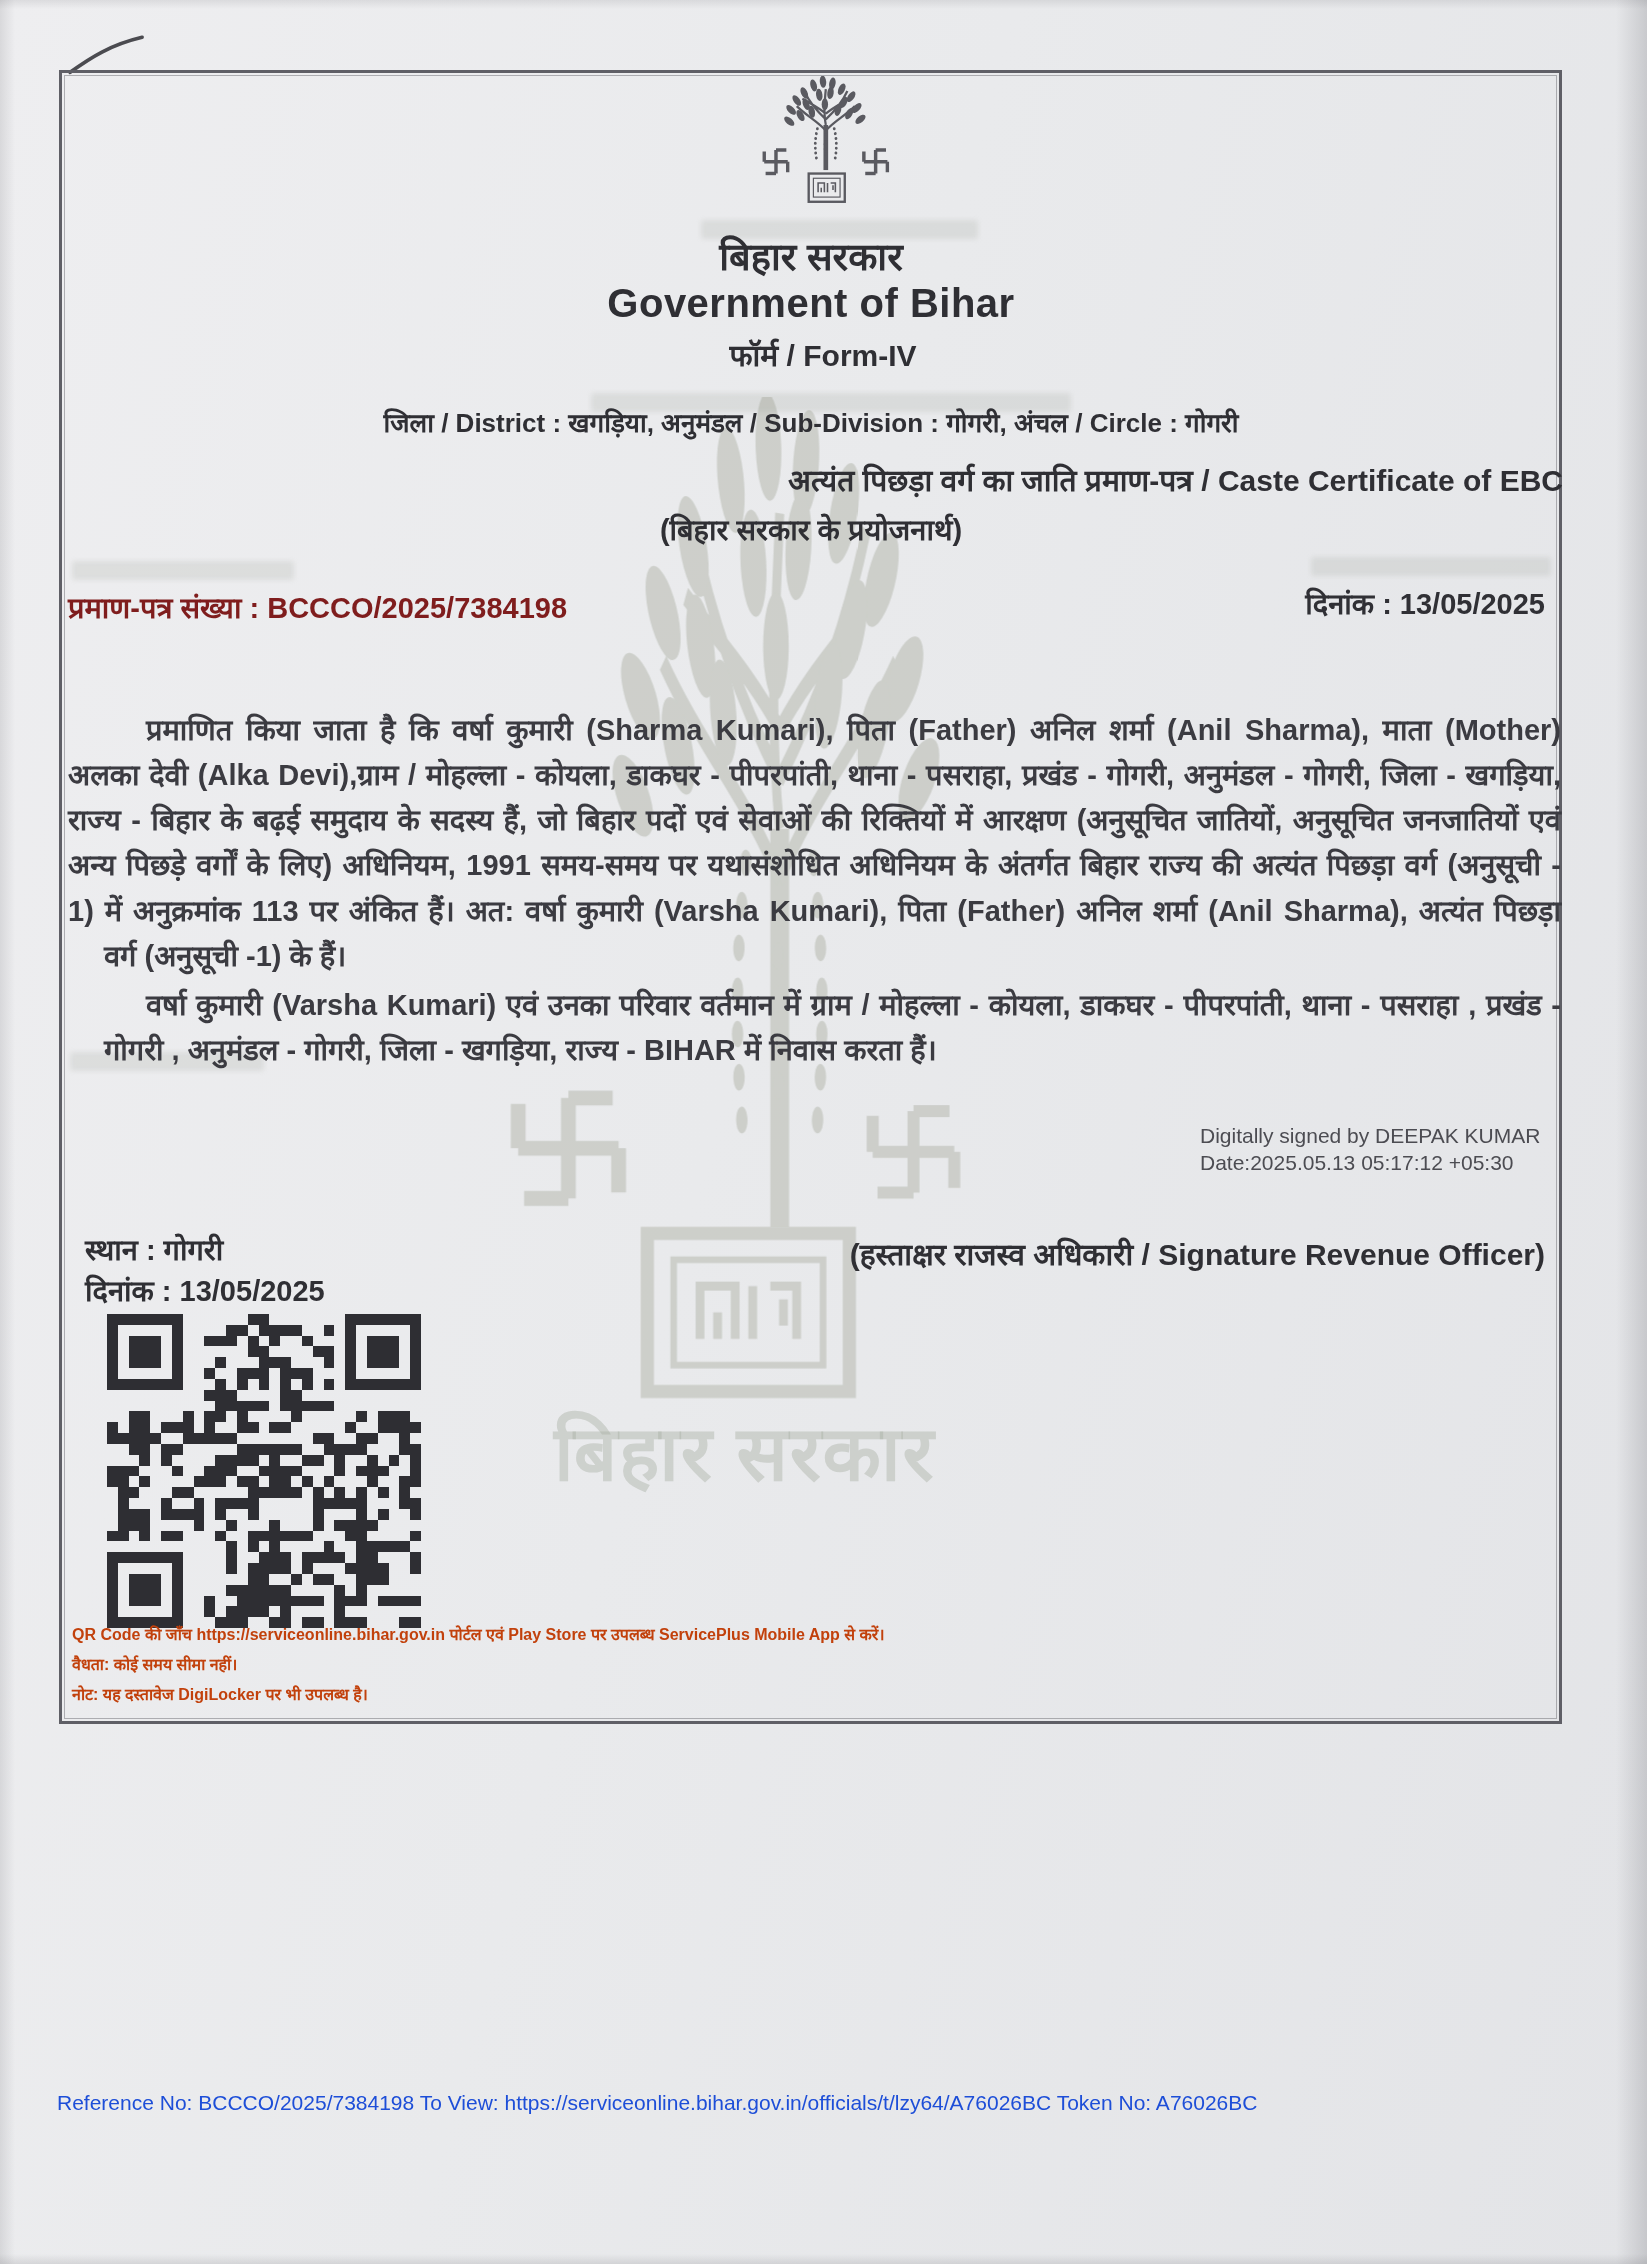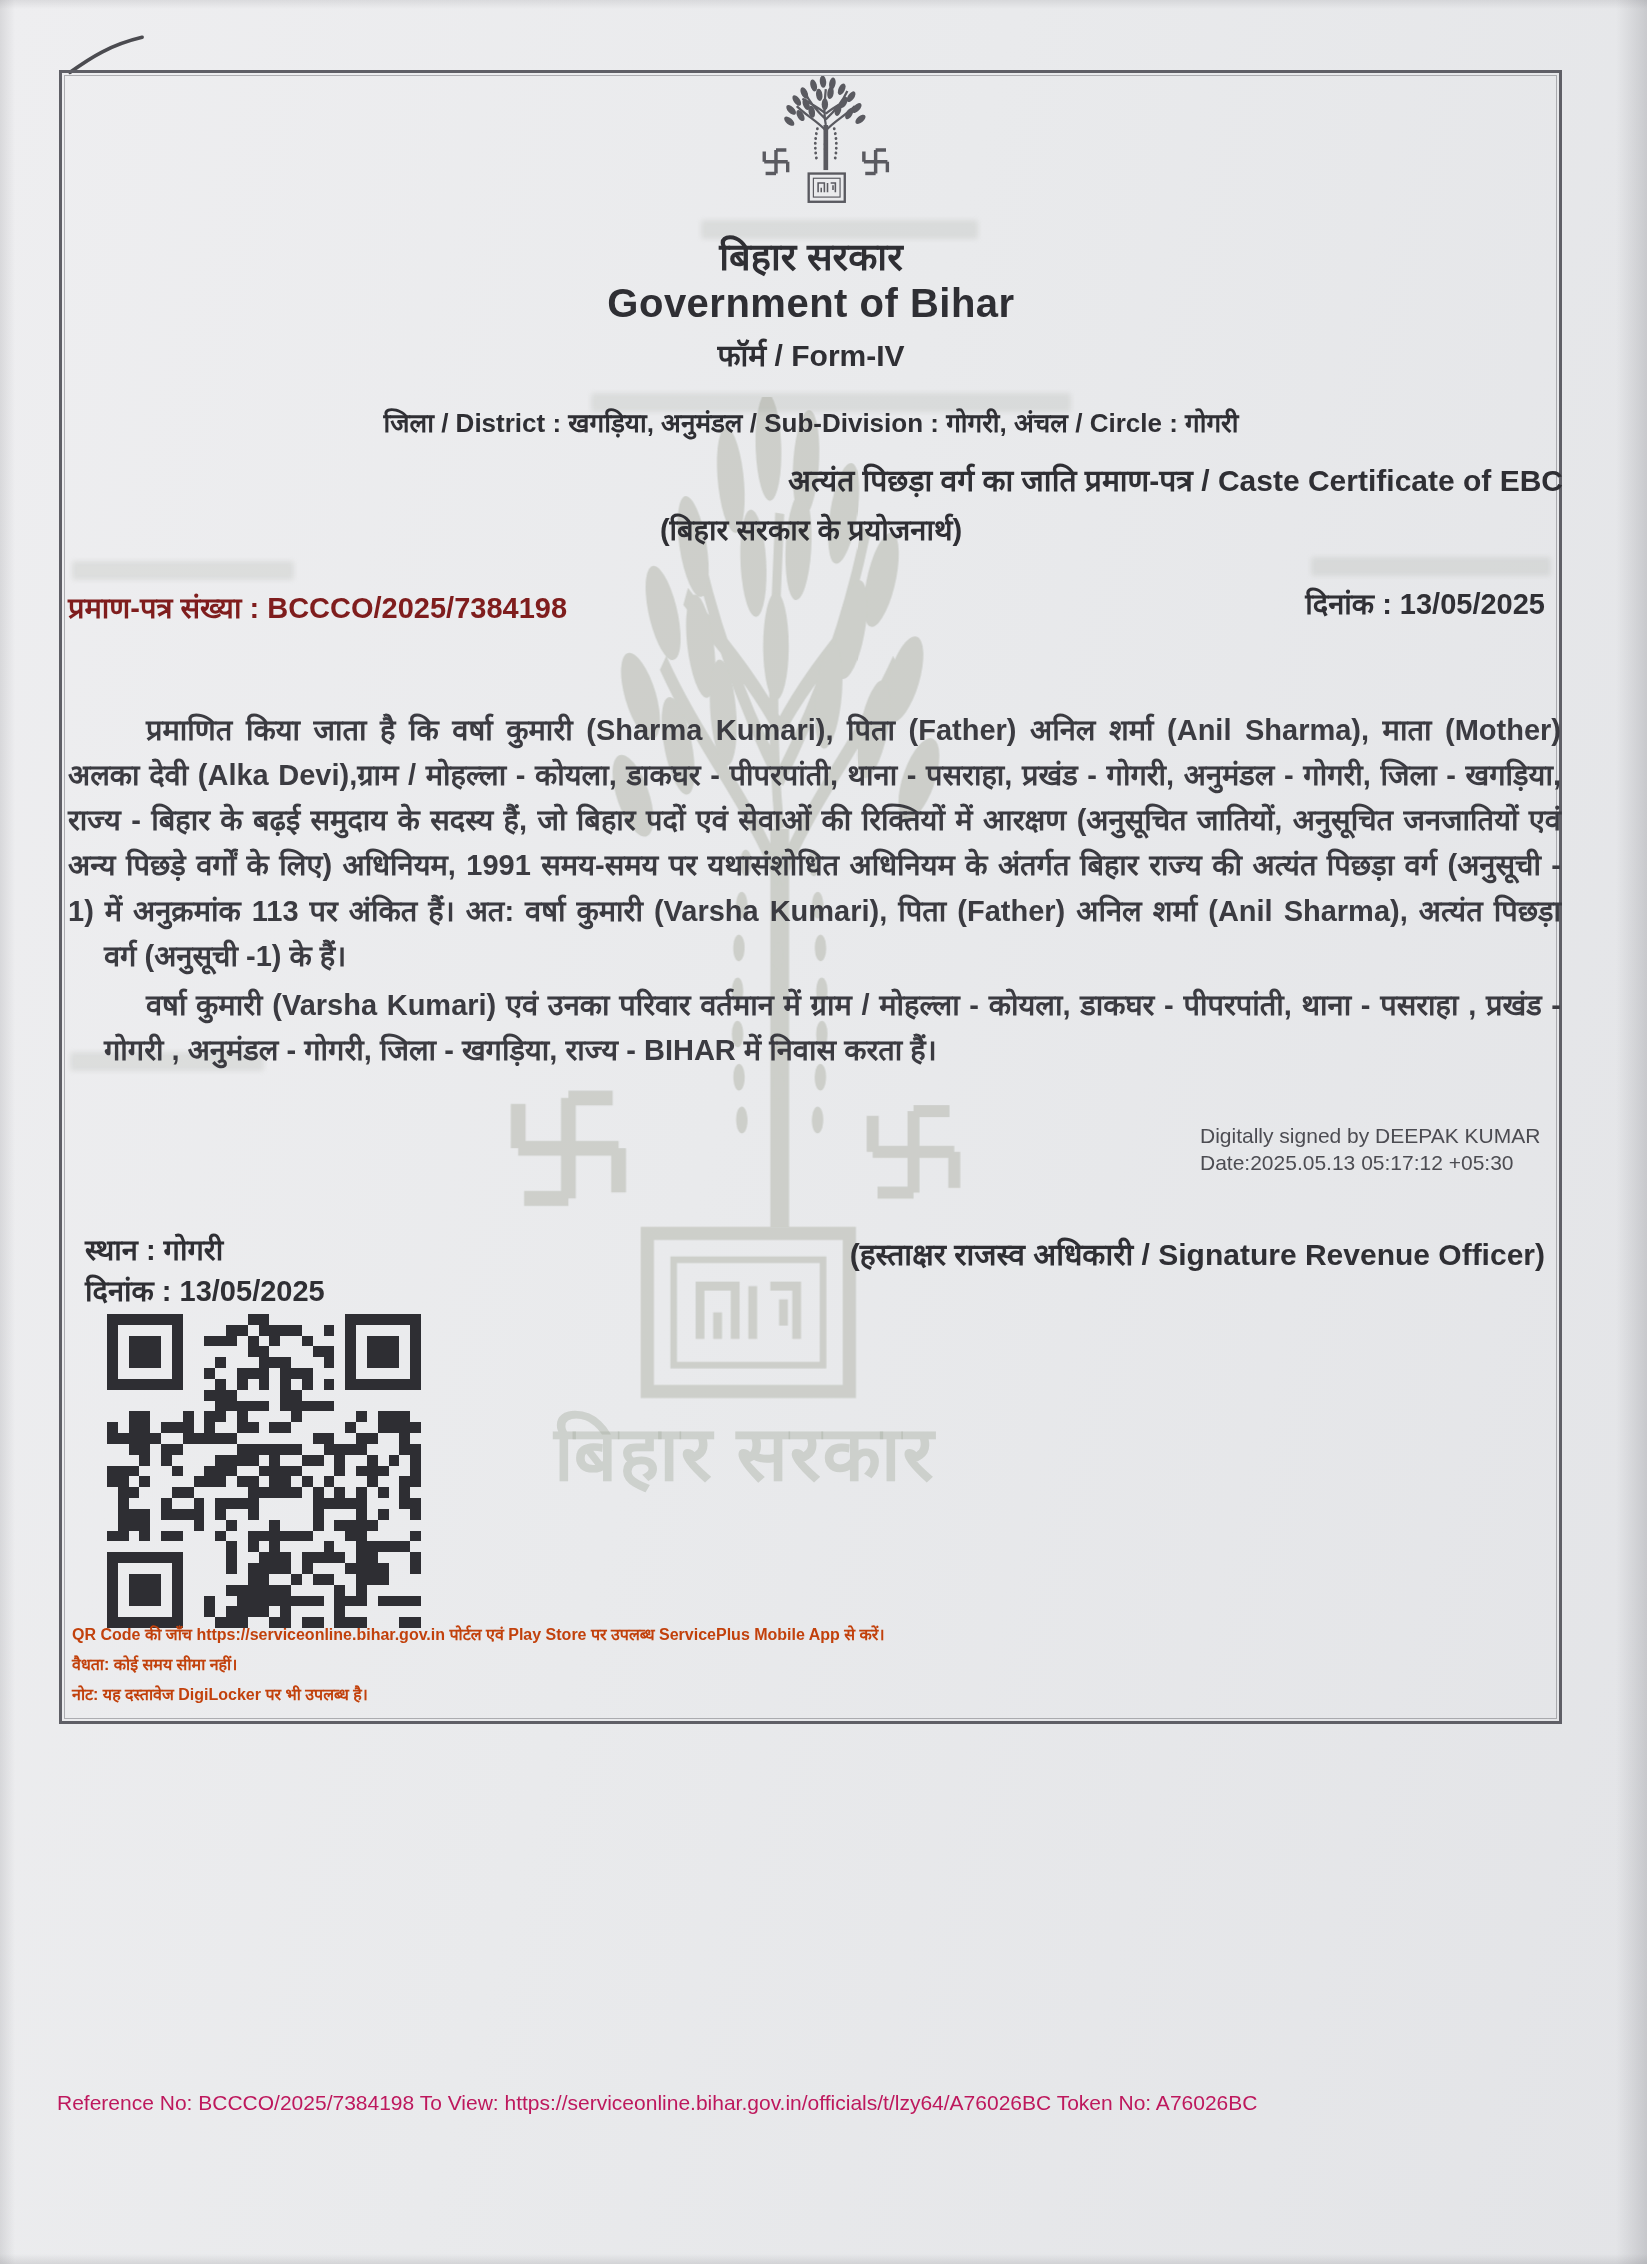--- a/index.html
+++ b/index.html
@@ -21,42 +21,42 @@
   .cert-box::after{content:"";position:absolute;inset:1.8px;border:1.8px solid rgba(95,95,102,.45);}
   
   .ghost{background:rgba(138,144,133,.16);filter:blur(2.8px);border-radius:3.7px;z-index:2;}
   
   .wm-text{left:554px;top:1399px;width:388px;font-size:76px;font-weight:bold;color:rgba(168,173,161,.42);
     white-space:nowrap;z-index:1;letter-spacing:1.8px;}
   
   .c{left:59px;width:1504px;text-align:center;font-weight:bold;color:#2f2f34;z-index:3;}
   .title-hi{top:229px;font-size:38px;}
   .title-en{top:281px;font-size:40px;letter-spacing:0.5px;}
-  .form-line{top:334px;font-size:30px;}
+  .form-line{top:334px;font-size:30px;padding-left:12px;}
   .district-line{top:404px;font-size:26px;}
   .caste-line{top:459px;font-size:30px;text-align:right;}
   .purpose-line{top:509px;font-size:29px;}
   .certno{left:68px;top:587px;font-size:29px;font-weight:bold;color:#7f1d1d;z-index:3;}
   .hdate{right:102px;top:583px;font-size:29px;font-weight:bold;color:#303035;z-index:3;}
   
   .bl{left:68px;width:1493px;font-size:29px;font-weight:bold;color:#3b3b41;z-index:3;
       text-align:justify;text-align-last:justify;white-space:nowrap;}
   .bl.short{text-align-last:left;margin-left:36px;}
   .bl.indent{padding-left:78px;width:1415px;}
   .b1{top:709px;} .b2{top:754px;} .b3{top:799px;} .b4{top:844px;} .b5{top:890px;} .b6{top:935px;}
   .b7{top:984px;} .b8{top:1029px;}
   
   .digsig{left:1200px;top:1122px;font-size:21px;line-height:27px;color:#4c4c52;z-index:3;}
   .sig-caption{right:102px;top:1233px;font-size:30px;font-weight:bold;color:#2f2f34;z-index:3;}
   .place{left:85px;top:1229px;font-size:29px;font-weight:bold;color:#2f2f34;z-index:3;}
   .pdate{left:85px;top:1270px;font-size:29px;font-weight:bold;color:#2f2f34;z-index:3;}
   .qr{left:107px;top:1314px;width:314px;height:314px;z-index:3;}
   .note{left:72px;font-size:16px;font-weight:bold;color:#c2410c;z-index:3;white-space:nowrap;}
   .n1{top:1623px;} .n2{top:1653px;} .n3{top:1683px;}
-  .reference{left:57px;top:2091px;font-size:21px;color:#be185d;z-index:3;white-space:nowrap;}
+  .reference{left:57px;top:2091px;font-size:21px;color:#1d4ed8;z-index:3;white-space:nowrap;}
 </style>
 </head>
 <body>
 
 <div class="abs shade-right"></div>
 <div class="abs shade-left"></div>
 <div class="abs shade-top"></div>
 <div class="abs shade-bottom"></div>
 
 <svg class="abs art" width="1647" height="2265" viewBox="0 0 1785 2454">

